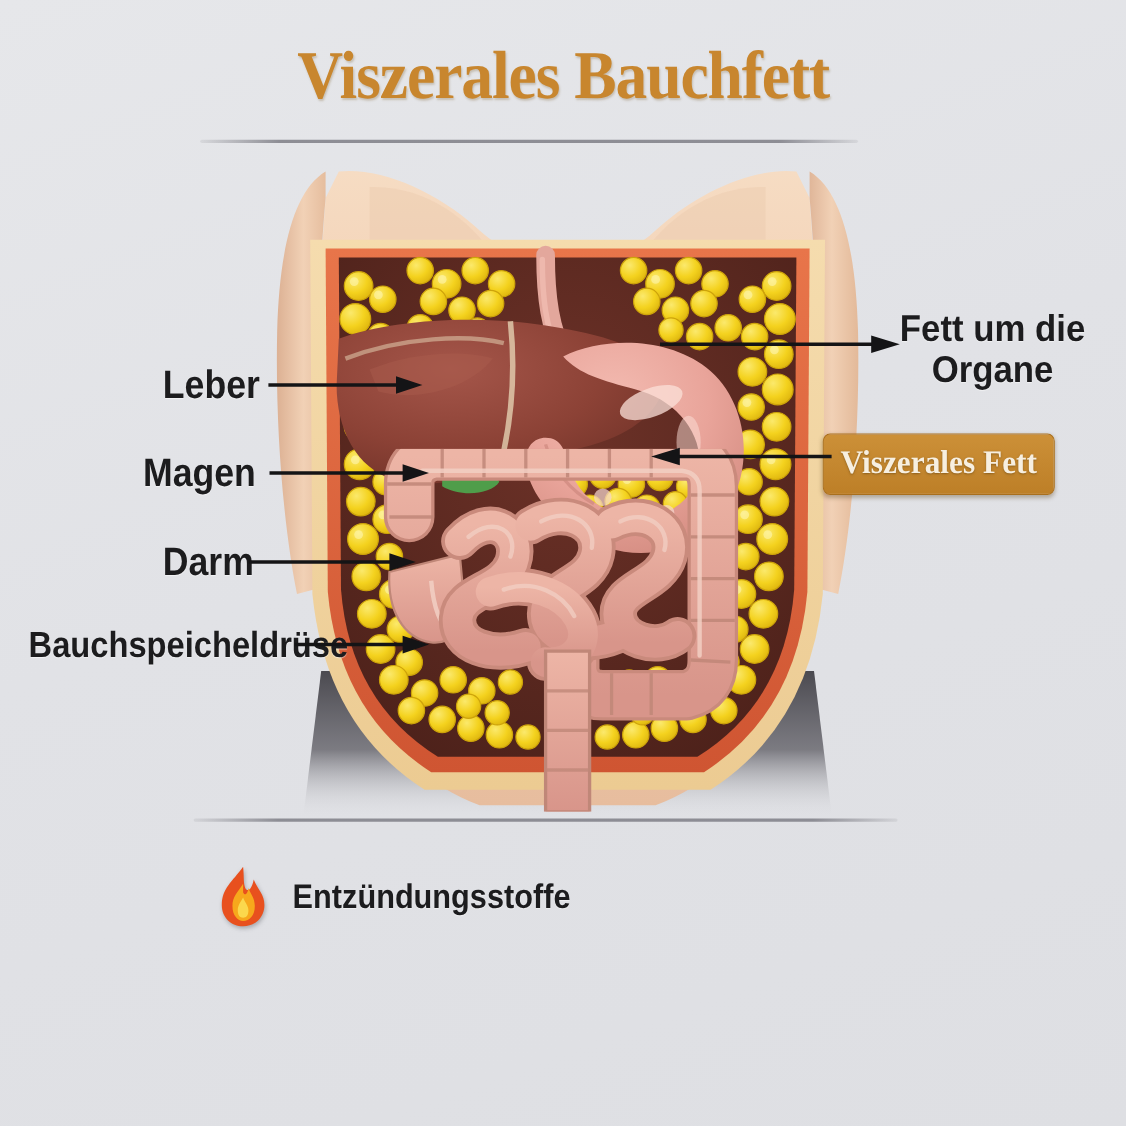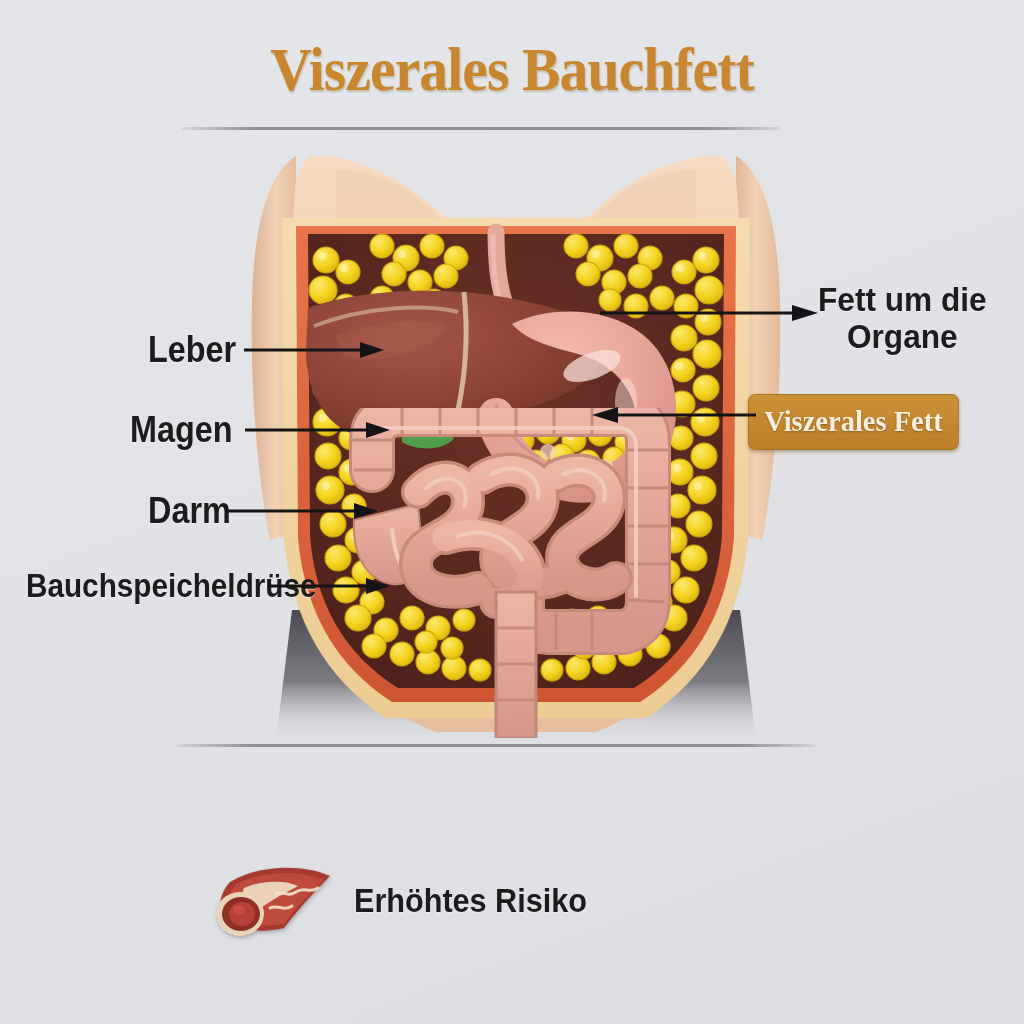--- a/index.html
+++ b/index.html
@@ -506,37 +506,30 @@
     <svg width="168" height="18" viewBox="0 0 168 18">
       <line x1="26" y1="9" x2="168" y2="9" stroke="#141416" stroke-width="3.2"></line>
       <polygon points="30,1 4,9 30,17" fill="#141416"></polygon>
     </svg>
   </div>
 
   <div class="rule rule-bottom"></div>
 
   <div class="facts">
 
-
-
-    <div class="fact fact-risk">
+    <div class="fact fact-inflam">
       <span class="ico">
-        <svg viewBox="0 0 140 80">
-          <path d="M30 22 C 60 4, 104 4, 130 16 C 112 34, 96 52, 84 68
-                   C 60 74, 34 70, 20 58 C 18 44, 22 30, 30 22 Z" fill="#a63a2f"></path>
-          <path d="M36 24 C 64 10, 102 10, 124 20 C 108 36, 94 50, 84 64
-                   C 62 68, 40 64, 28 54 C 26 42, 30 32, 36 24 Z" fill="#bd4a3b"></path>
-          <path d="M44 28 C 62 20, 86 20, 98 26 C 80 36, 64 44, 54 54 C 44 48, 40 38, 44 28 Z" fill="#f0e0c9" opacity=".9"></path>
-          <g stroke="#f3e3cc" stroke-width="3" fill="none" stroke-linecap="round" opacity=".9">
-            <path d="M76 34 C 84 30, 88 38, 96 32 C 104 26, 110 34, 118 28"></path>
-            <path d="M70 48 C 78 44, 84 52, 92 46"></path>
-          </g>
-          <ellipse cx="40" cy="54" rx="24" ry="22" fill="#e8d4ba"></ellipse>
-          <ellipse cx="41" cy="54" rx="19" ry="17" fill="#8f2f26"></ellipse>
-          <ellipse cx="42" cy="54" rx="13" ry="12" fill="#b8403a"></ellipse>
-          <ellipse cx="39" cy="50" rx="6" ry="5" fill="#c9524b" opacity=".8"></ellipse>
+        <svg viewBox="0 0 64 64">
+          <path d="M32 4 C 22 18, 12 24, 12 40 C 12 52, 21 60, 32 60 C 43 60, 52 52, 52 40
+                   C 52 30, 46 26, 42 16 C 40 26, 36 28, 34 24 C 32 18, 33 12, 32 4 Z" fill="#e8501e"></path>
+          <path d="M32 20 C 27 28, 22 32, 22 41 C 22 50, 27 55, 32 55 C 38 55, 43 50, 43 41
+                   C 43 33, 39 30, 37 24 C 36 31, 33 31, 32 28 Z" fill="#f7a81c"></path>
+          <path d="M32 33 C 29 38, 27 41, 27 45 C 27 50, 29 52, 32 52 C 35 52, 37 50, 37 45
+                   C 37 41, 34 38, 32 33 Z" fill="#fbd84d"></path>
         </svg>
       </span>
-      <span class="txt">Erhöhtes Risiko</span>
+      <span class="txt">Entzündungsstoffe</span>
     </div>
 
+
+
   </div>
 </div>
 
 </body></html>

